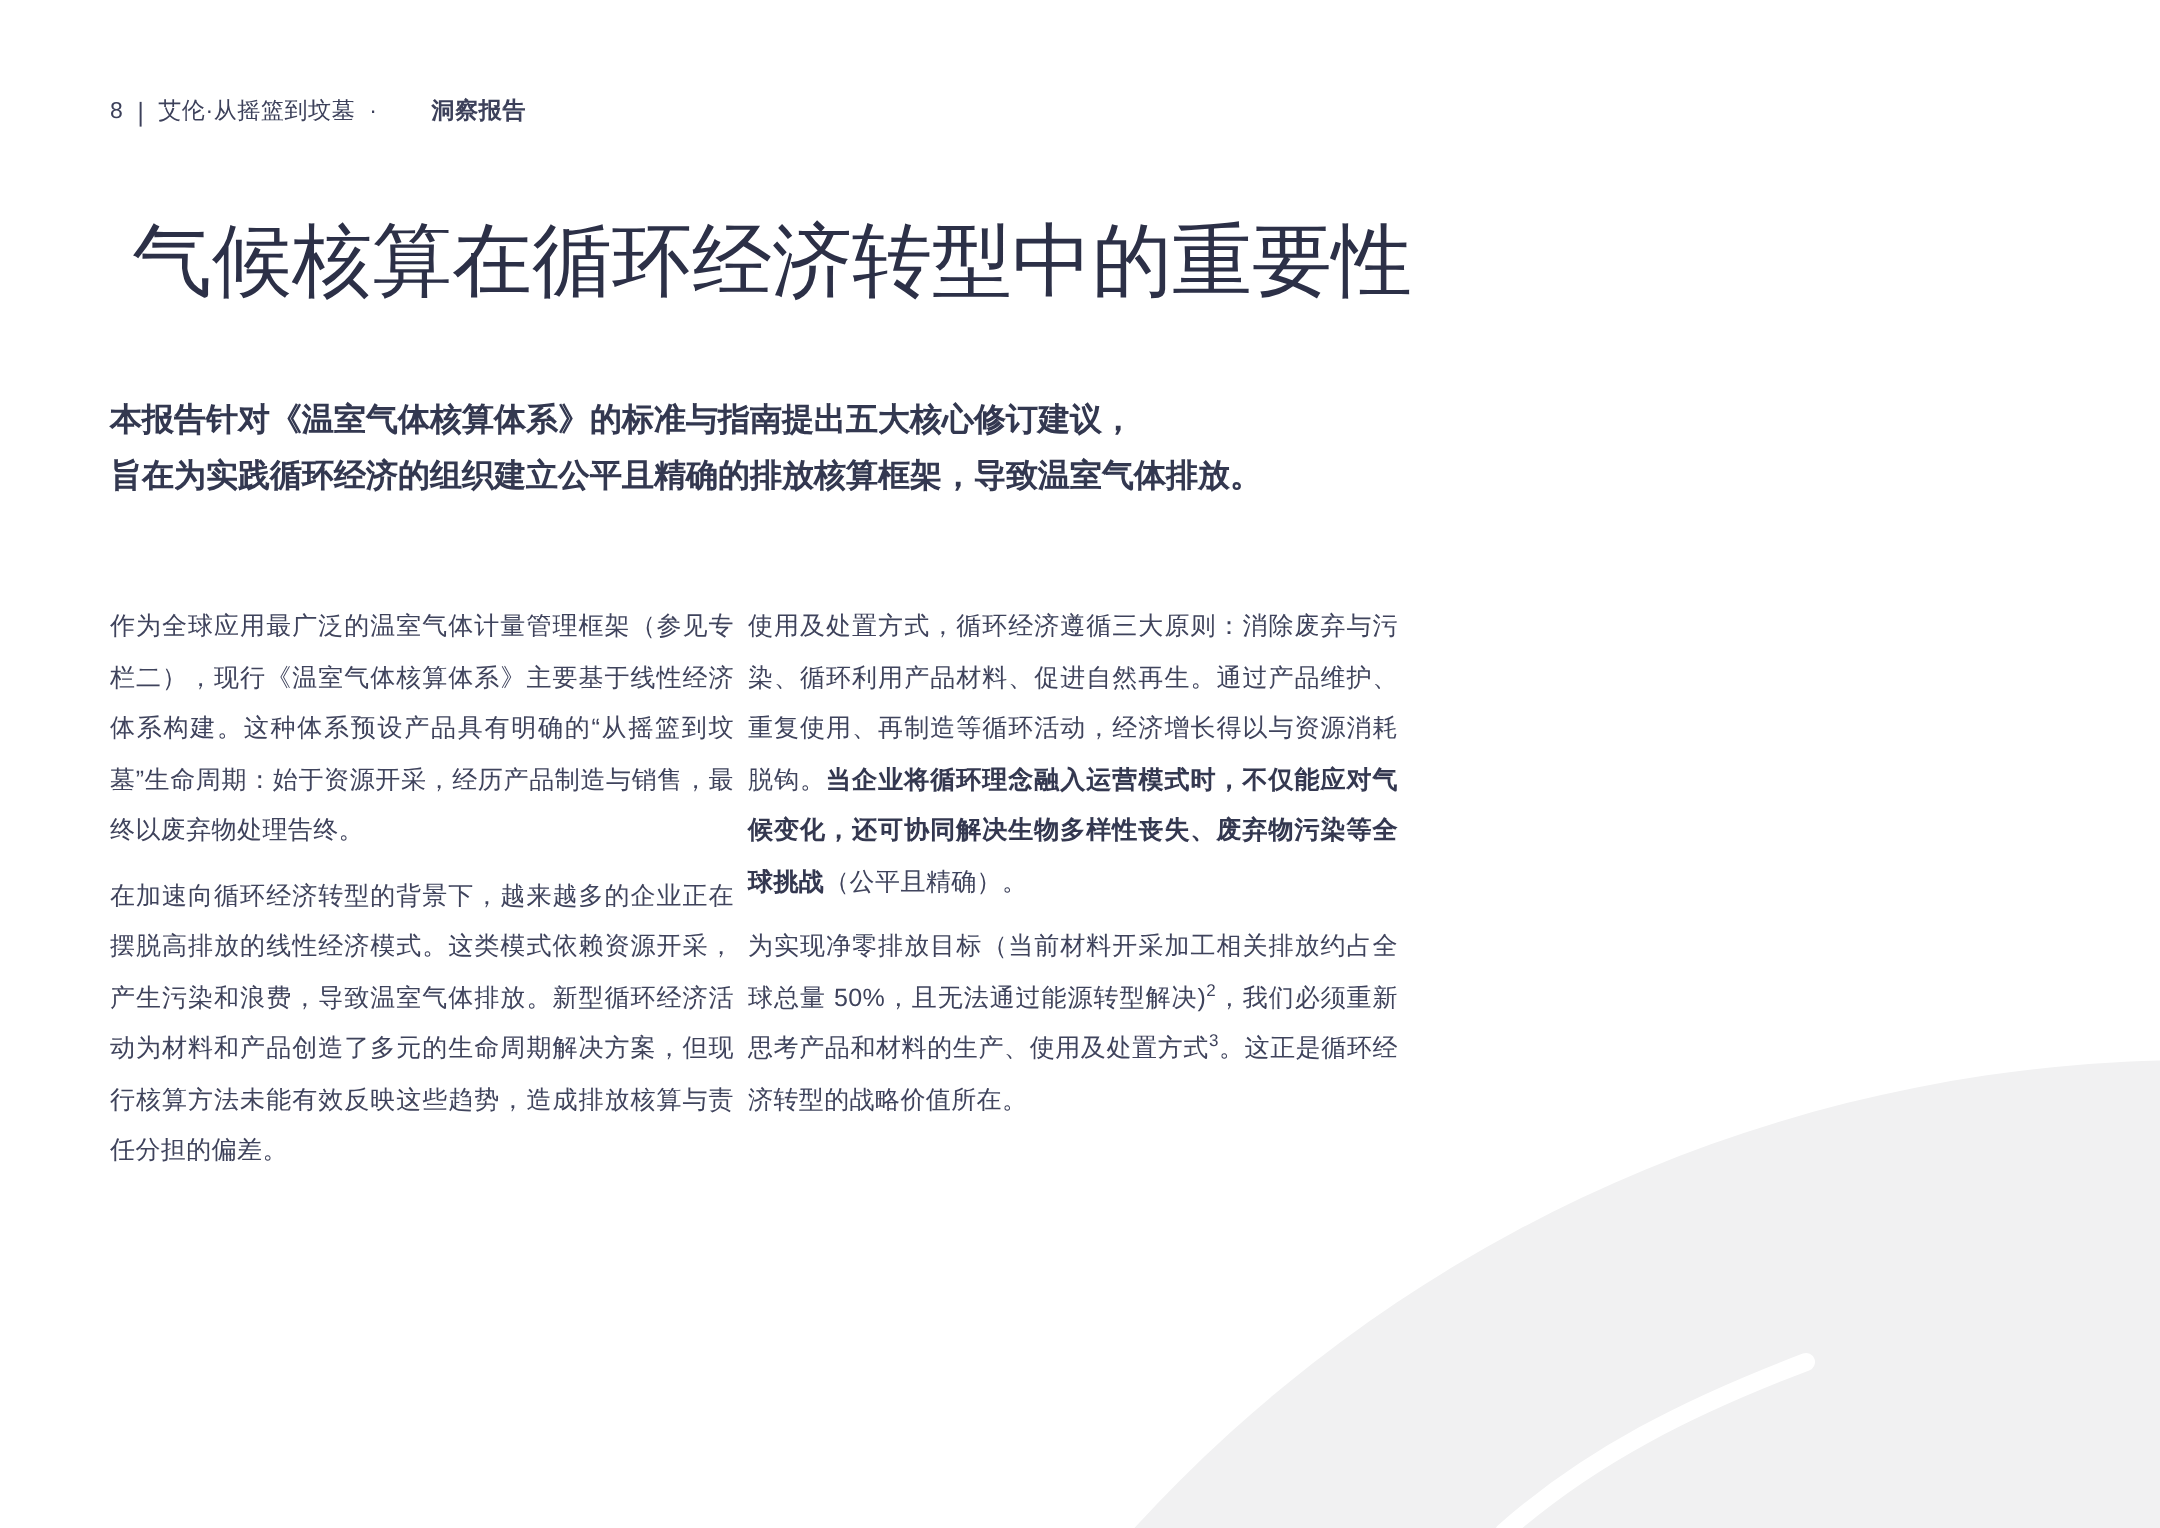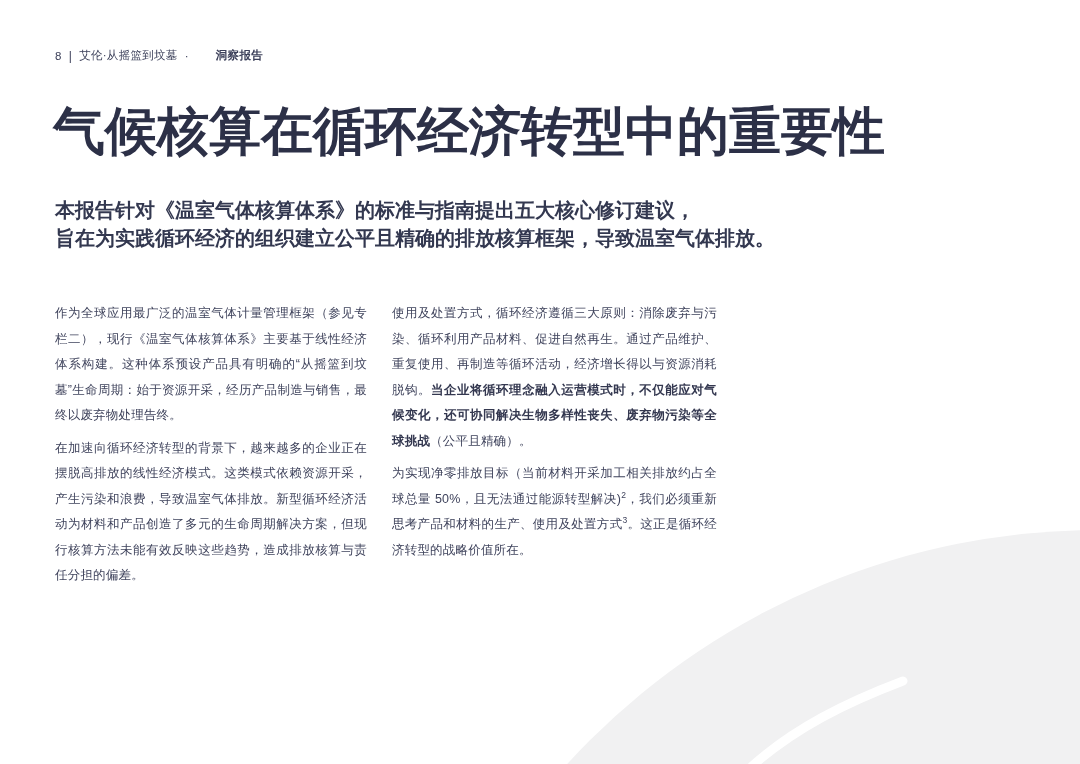--- a/index.html
+++ b/index.html
@@ -40,46 +40,46 @@
     gap: 7px;
     font-size: 11.5px;
     color: #3c405a;
     letter-spacing: 0.3px;
   }
   .header .pagenum { font-weight: 400; }
   .header .bar { font-size: 12px; color: #3c405a; font-weight: 300; transform: scaleY(1.1); }
   .header .report { font-weight: 700; margin-left: 20px; }
   .title {
     position: absolute;
-    left: 53px;
+    left: 66px;
     top: 100px;
     width: 980px;
-    font-size: 52px;
+    font-size: 40px;
     line-height: 62px;
-    font-weight: 700;
+    font-weight: 400;
     color: #2c3047;
     letter-spacing: 0px;
   }
   .intro {
     position: absolute;
     left: 55px;
     top: 197px;
     width: 780px;
-    font-size: 20px;
+    font-size: 16px;
     line-height: 27.5px;
     font-weight: 700;
     color: #333850;
   }
   .columns {
     position: absolute;
     left: 55px;
     top: 301px;
     width: 662px;
     display: flex;
-    gap: 25px;
+    gap: 7px;
   }
   .col-left  { width: 312px; }
   .col-right { width: 325px; }
   .columns p {
     margin: 0 0 7px 0;
     font-size: 12.5px;
     line-height: 25.5px;
     color: #3f435c;
     text-align: justify;
     letter-spacing: 0.2px;

